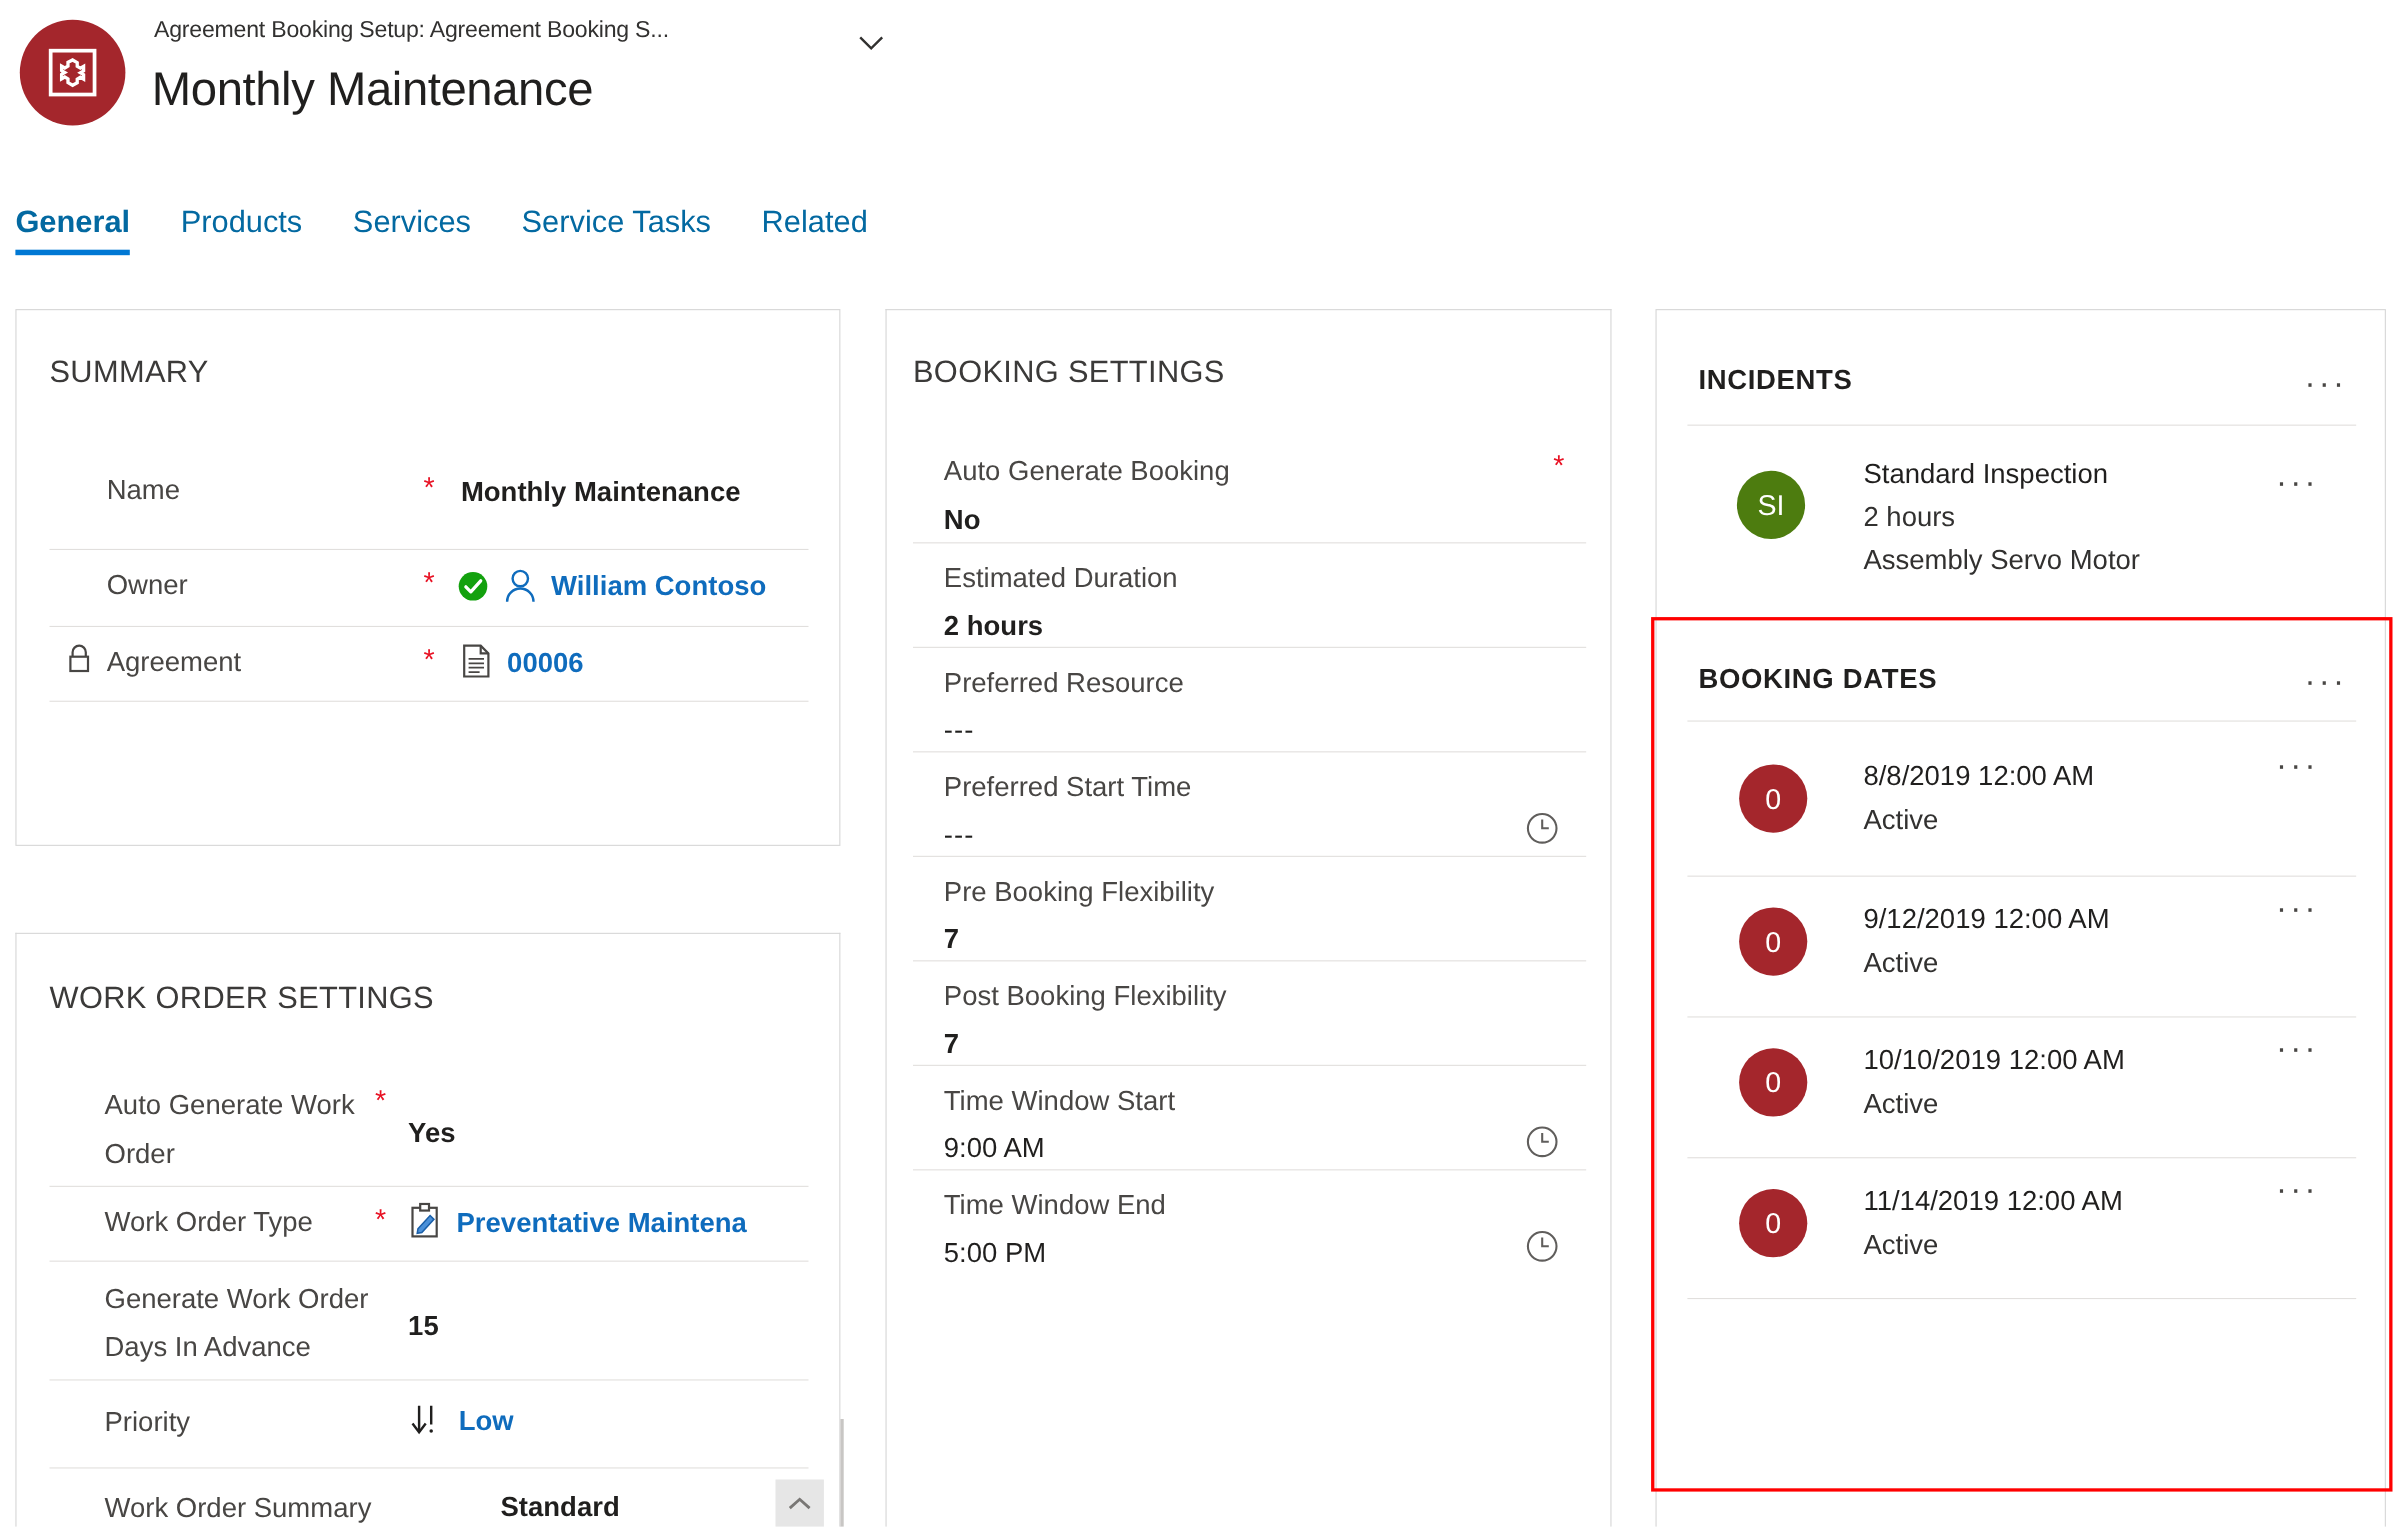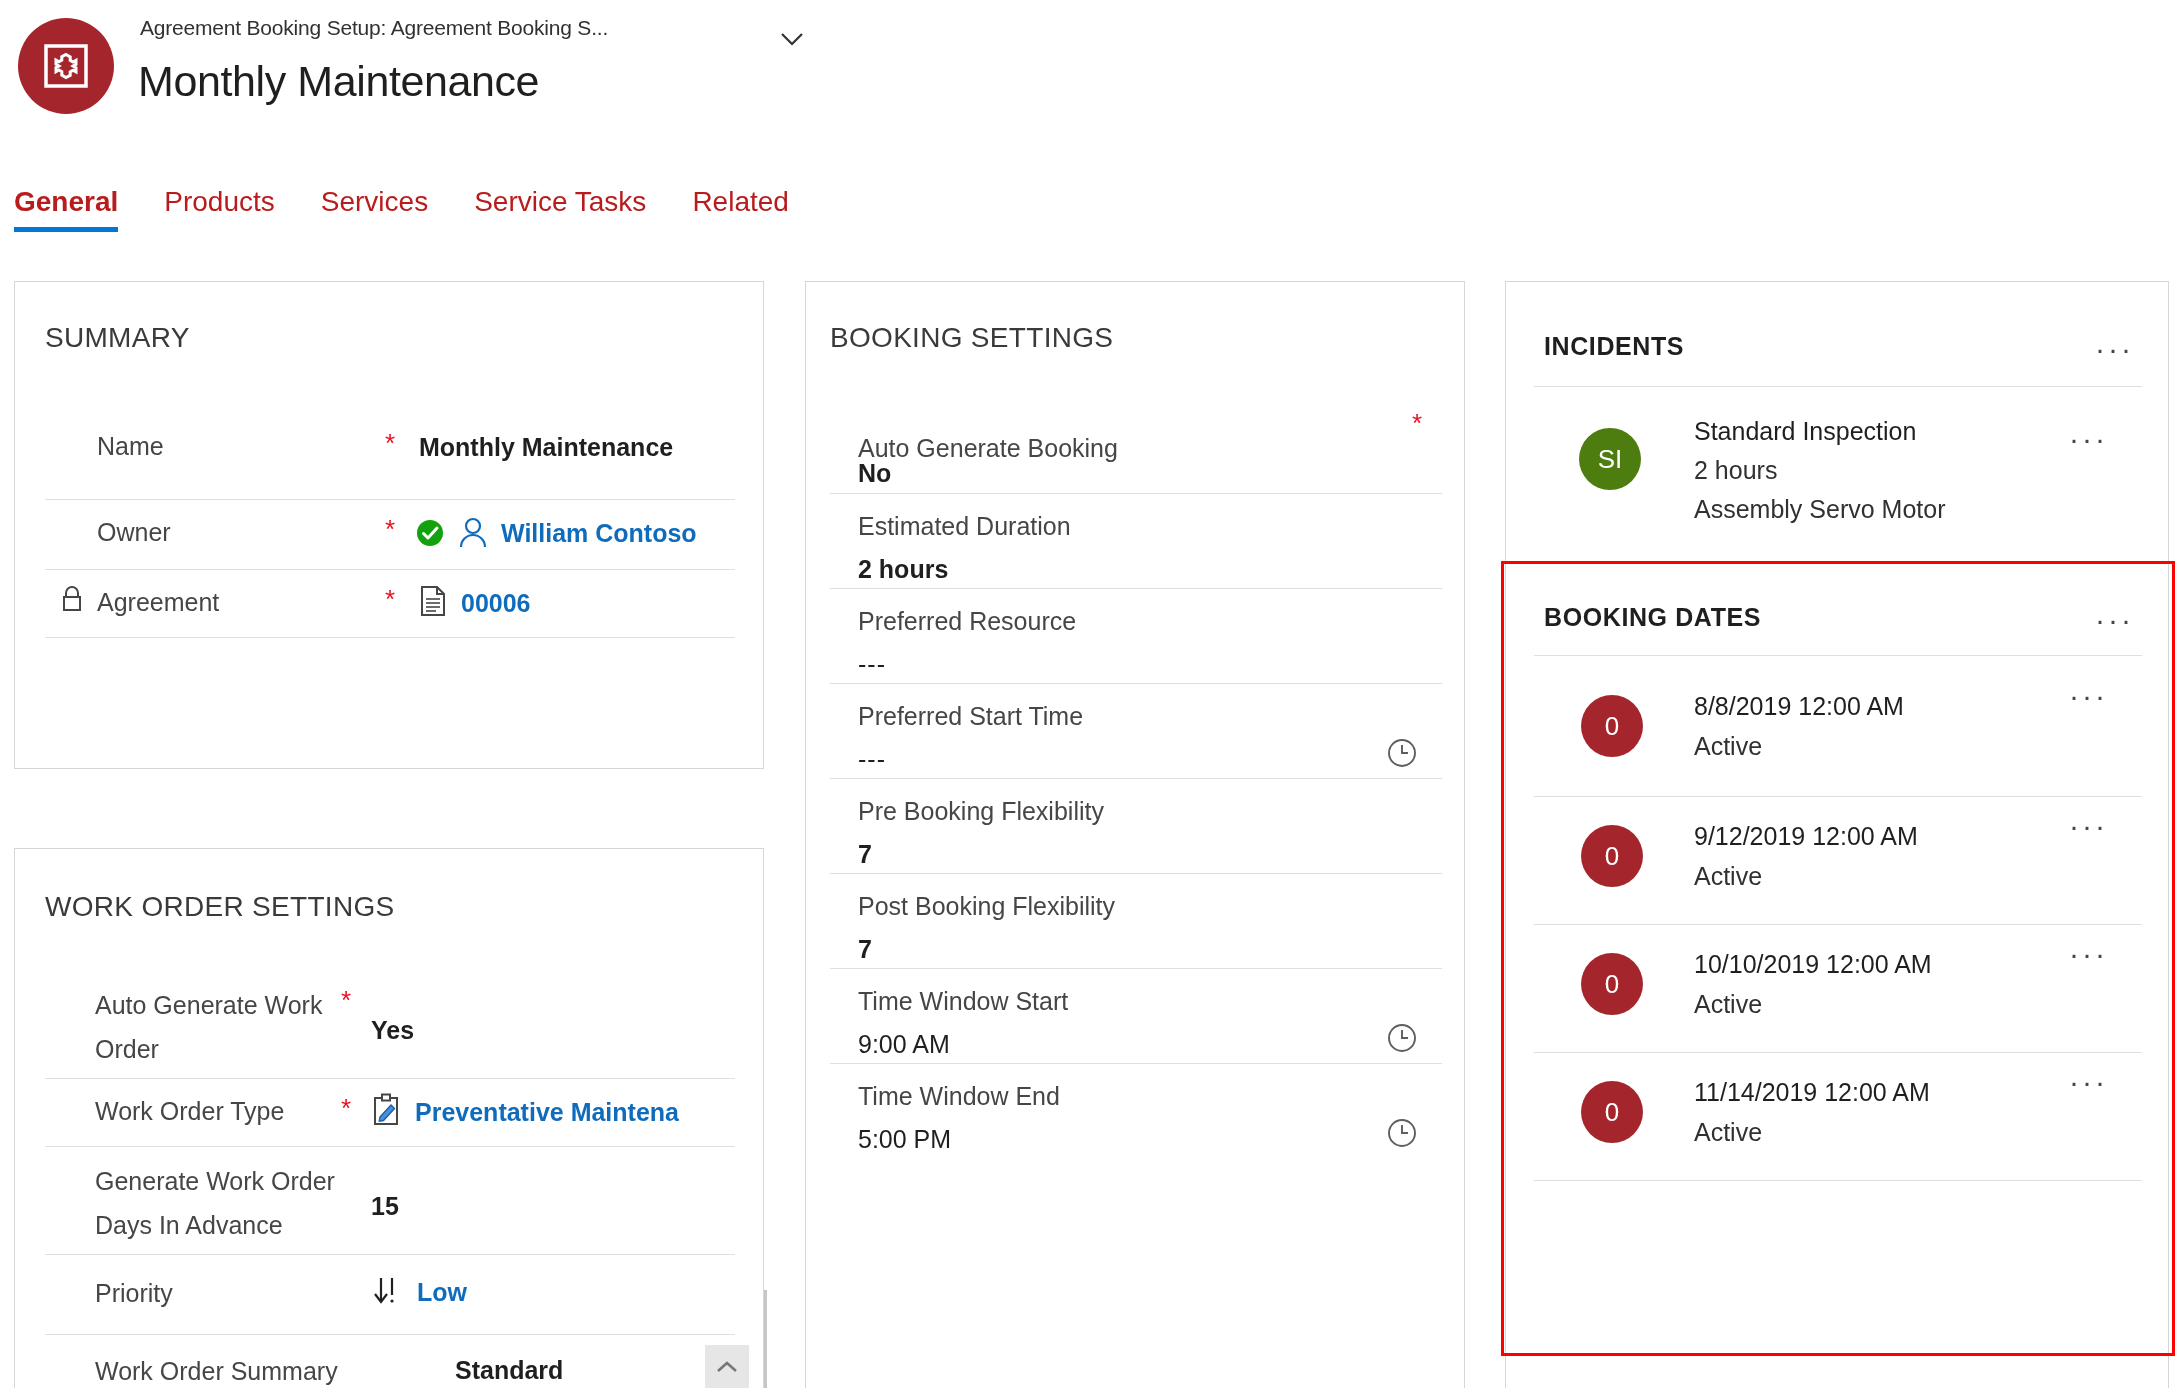--- a/index.html
+++ b/index.html
@@ -36,21 +36,21 @@
     font-size: 43px; color: #201f1e; font-weight: 400;
     letter-spacing: -0.4px; white-space: nowrap;
   }
 
   
   .tabs {
     position: absolute; left: 0px; top: 186px; width: 2183px; height: 62px;
     display: flex; align-items: flex-start;
   }
   .tab {
-    font-size: 28px; color: #b91c1c; padding: 0 0 14px 0;
+    font-size: 28px; color: #0369a1; padding: 0 0 14px 0;
     margin-right: 46px; position: relative; white-space: nowrap;
     cursor: pointer;
   }
   .tab:first-child { margin-left: 14px; }
   .tab.active { font-weight: bold; }
   .tab.active::after {
     content: ""; position: absolute; left: 0; right: 0; bottom: 0;
     height: 5px; background: #0078d4;
   }
 
@@ -236,21 +236,21 @@
   <svg width="26" height="16" viewBox="0 0 26 16">
     <polyline points="4,12 13,4 22,12" fill="none" stroke="#797775" stroke-width="2.6"></polyline>
   </svg>
 </div>
 <div class="vline" style="left:764px; top:1290px; width:3px; height:98px;"></div>
 
 <div class="card" style="left:805px; top:281px; width:660px; height:1107px; border-bottom:none;">
   <div class="section-title" style="position:absolute; left:24px; top:40px;">BOOKING SETTINGS</div>
 
   <div class="frow" style="position:absolute; left:24px; top:112px; width:612px; height:100px;">
-    <div class="flabel" style="left:28px; top:16px;margin-top:20px;">Auto Generate Booking</div>
+    <div class="flabel" style="left:28px; top:16px;">Auto Generate Booking</div>
     <div class="freq" style="left:582px; top:14px;">*</div>
     <div class="fval plain" style="left:28px; top:62px;">No</div>
   </div>
 
   <div class="frow" style="position:absolute; left:24px; top:212px; width:612px; height:95px;">
     <div class="flabel" style="left:28px; top:14px;">Estimated Duration</div>
     <div class="fval plain" style="left:28px; top:58px;">2 hours</div>
   </div>
 
   <div class="frow" style="position:absolute; left:24px; top:307px; width:612px; height:95px;">

